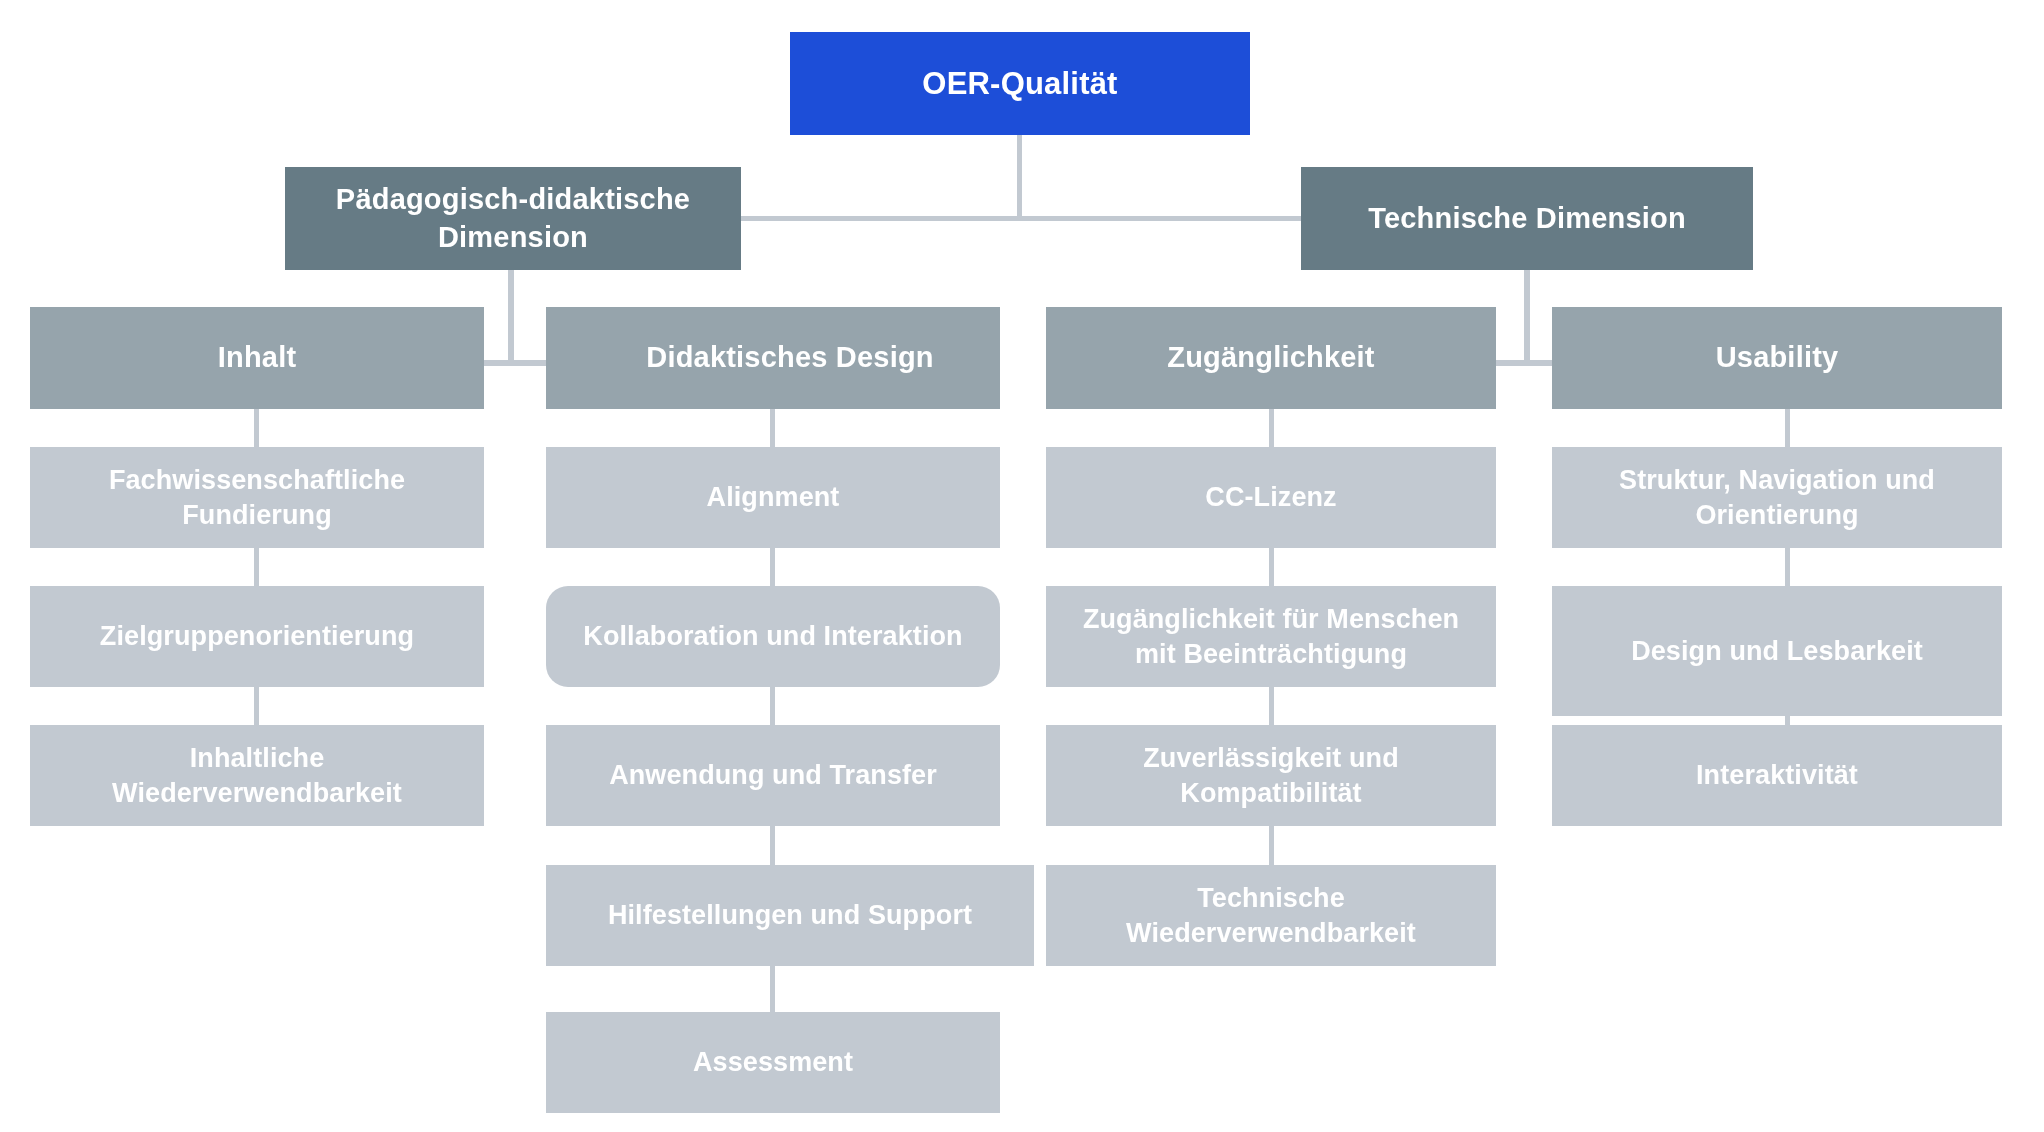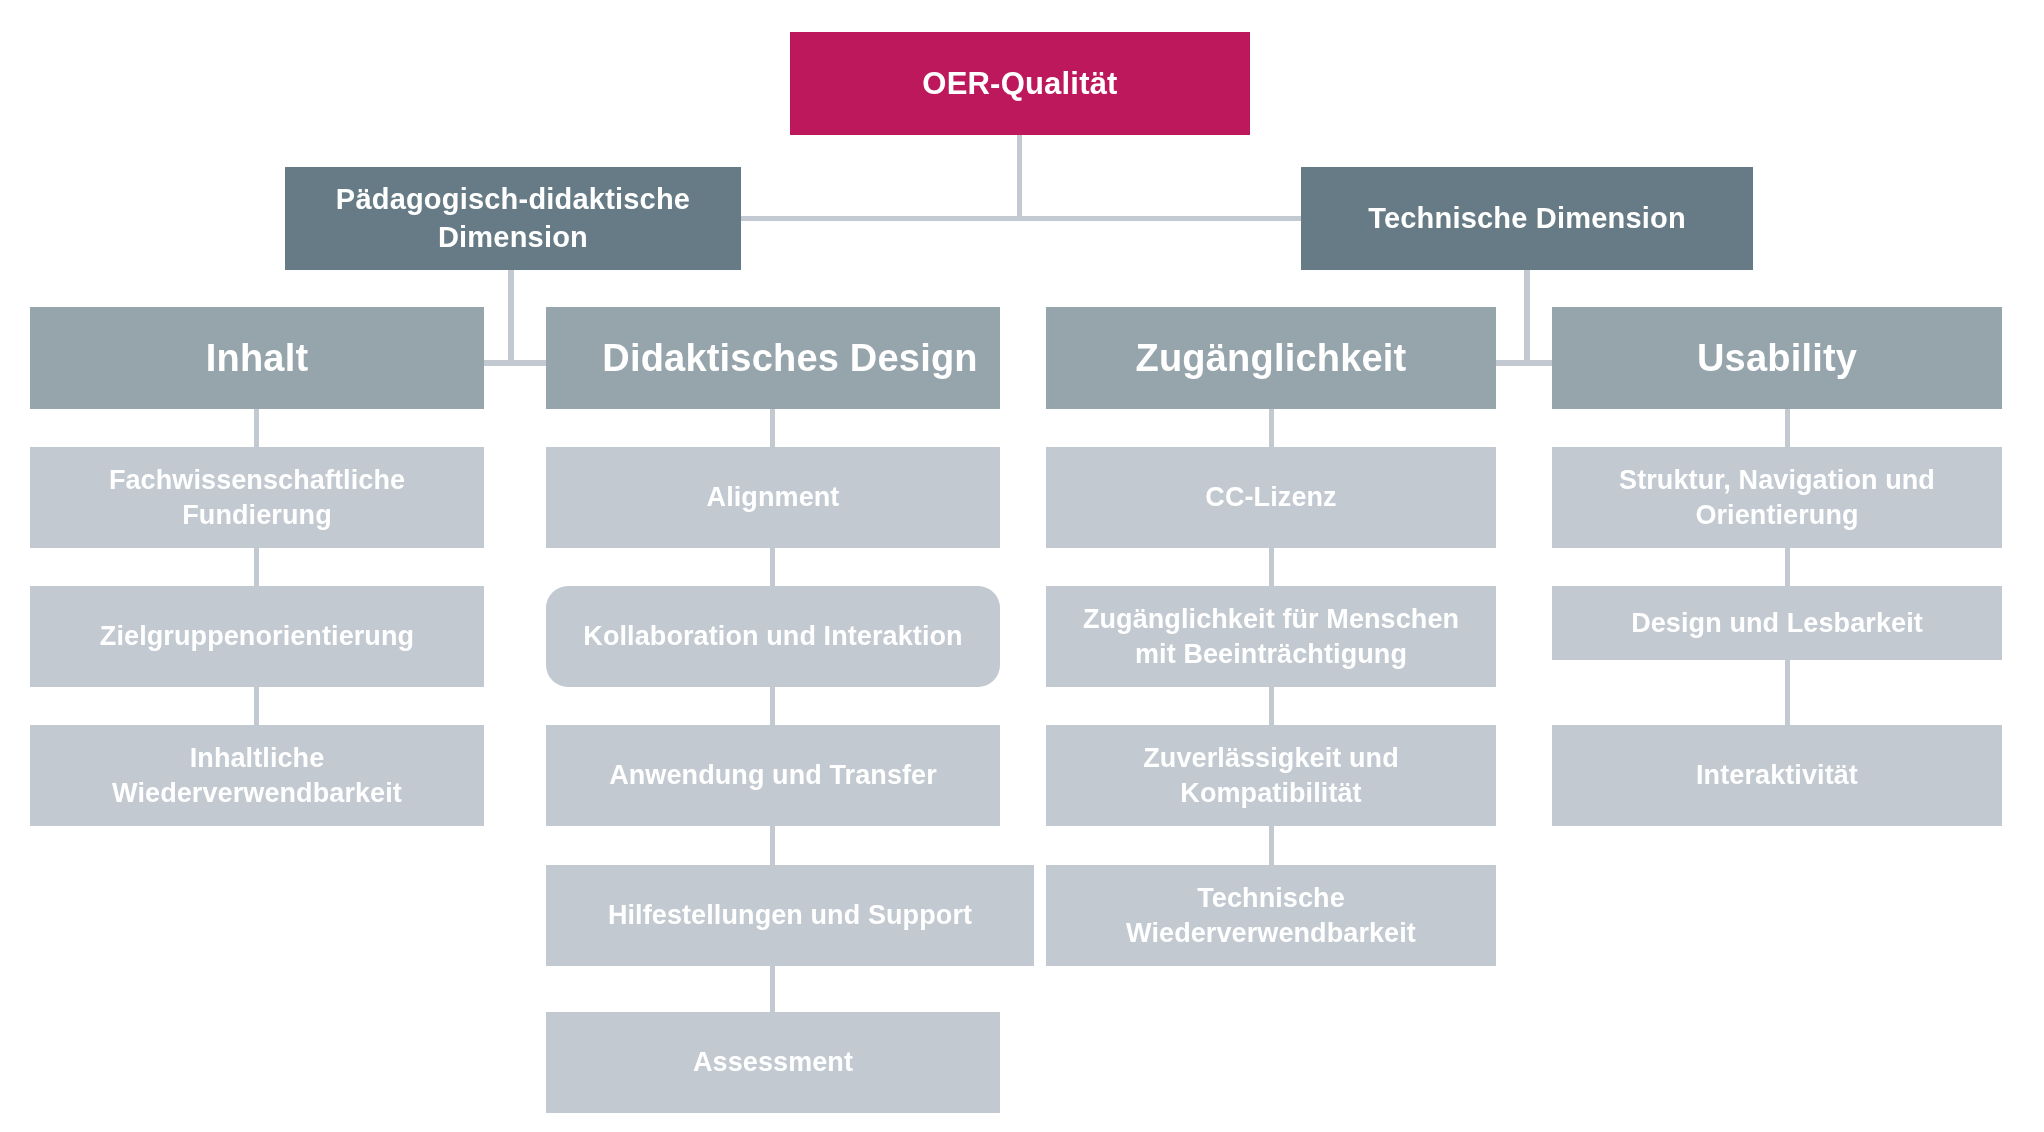--- a/index.html
+++ b/index.html
@@ -22,23 +22,23 @@
     display: flex;
     align-items: center;
     justify-content: center;
     text-align: center;
     color: #ffffff;
     font-weight: bold;
     line-height: 1.28;
     padding: 4px 14px;
     z-index: 2;
   }
-  .lvl1 { background: #be185d; font-size: 31px; letter-spacing: 0.2px; }
+  .lvl1 { background: #1d4ed8; font-size: 31px; letter-spacing: 0.2px; }
   .lvl2 { background: #667b85; font-size: 29px; letter-spacing: 0.2px; }
-  .lvl3 { background: #96a4ac; font-size: 38px; letter-spacing: 0.2px; }
+  .lvl3 { background: #96a4ac; font-size: 29px; letter-spacing: 0.2px; }
   .lvl4 { background: #c2c9d1; font-size: 27px; letter-spacing: 0.1px; }
   .conn {
     position: absolute;
     background: #c2c9d1;
     z-index: 1;
   }
 </style>
 </head>
 <body>
 
@@ -123,20 +123,20 @@
   <div class="node lvl4" style="left:1046px; top:725px; width:450px; height:101px;">
     <span>Zuverlässigkeit und Kompatibilität</span>
   </div>
   <div class="node lvl4" style="left:1046px; top:865px; width:450px; height:101px;text-align:center;">
     <span>Technische Wiederverwendbarkeit</span>
   </div>
 
   <div class="node lvl4" style="left:1552px; top:447px; width:450px; height:101px;">
     <span>Struktur, Navigation und Orientierung</span>
   </div>
-  <div class="node lvl4" style="left:1552px; top:586px; width:450px; height:74px;">
+  <div class="node lvl4" style="left:1552px; top:586px; width:450px; height:130px;">
     <span>Design und Lesbarkeit</span>
   </div>
   <div class="node lvl4" style="left:1552px; top:725px; width:450px; height:101px;">
     <span>Interaktivität</span>
   </div>
 
 </div>
 
 </body></html>

